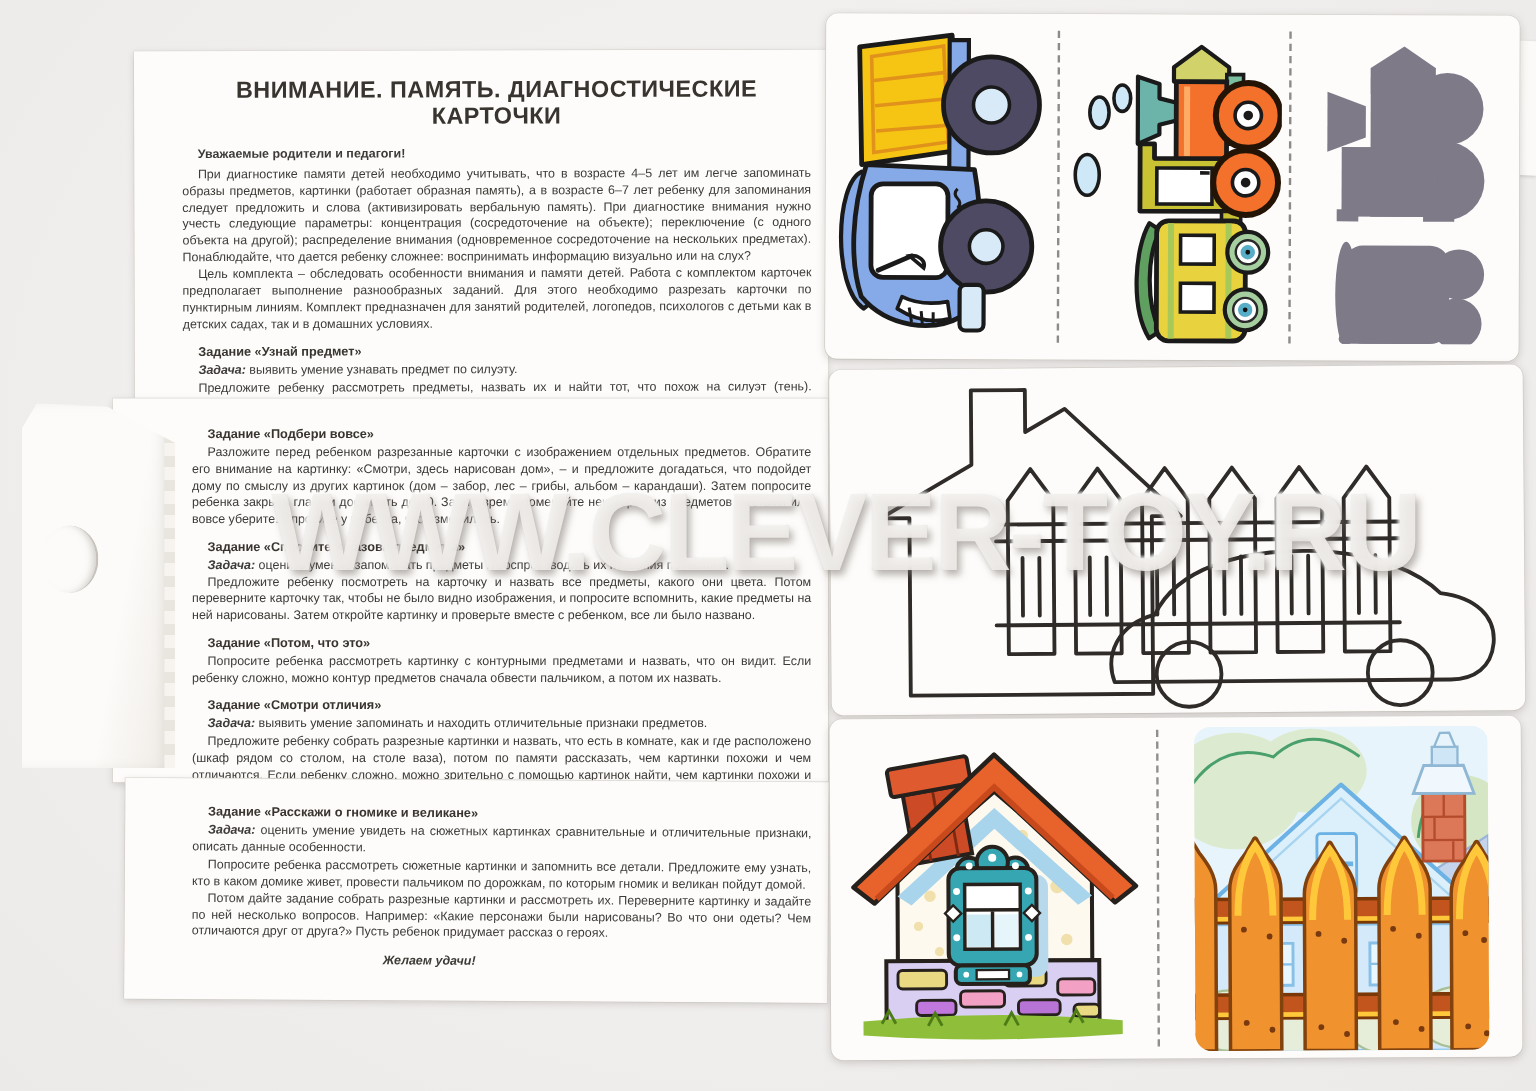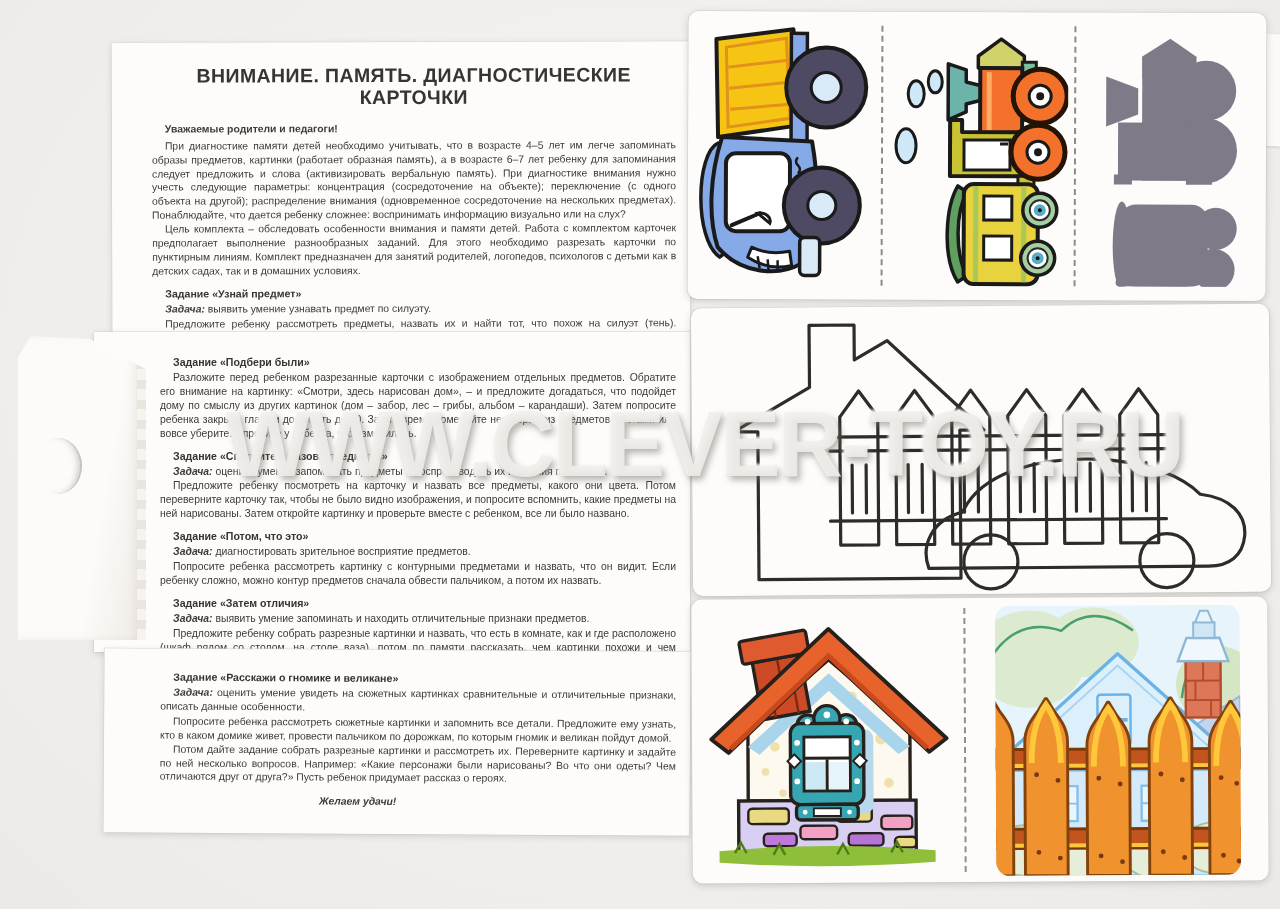--- a/index.html
+++ b/index.html
@@ -78,32 +78,31 @@
     </div>
   </section>
 
   <div class="flap">
     <div class="notch"></div>
     <div class="torn"></div>
   </div>
 
   <section class="sheet s2">
     <div class="inner">
-      <h2>Задание «Подбери были»</h2>
+      <h2>Задание «Подбери вовсе»</h2>
       <p class="ind">Разложите перед ребенком разрезанные карточки с изображением отдельных предметов. Обратите его внимание на картинку: «Смотри, здесь нарисован дом», – и предложите догадаться, что подойдет дому по смыслу из других картинок (дом – забор, лес – грибы, альбом – карандаши). Затем попросите ребенка закрыть глаза и досчитать до 10. За это время поменяйте некоторые из предметов местами или вовсе уберите. Спросите у ребенка, что изменилось.</p>
 
       <h2>Задание «Спросите и назови предметы»</h2>
       <p class="ind task"><i class="lbl">Задача:</i><span> оценить умение запоминать предметы и воспроизводить их названия по памяти.</span></p>
       <p class="ind">Предложите ребенку посмотреть на карточку и назвать все предметы, какого они цвета. Потом переверните карточку так, чтобы не было видно изображения, и попросите вспомнить, какие предметы на ней нарисованы. Затем откройте картинку и проверьте вместе с ребенком, все ли было названо.</p>
 
       <h2>Задание «Потом, что это»</h2>
-      <p class="ind task"><i class="lbl">Задача:</i><span> диагностировать зрительное восприятие предметов.</span></p>
       <p class="ind">Попросите ребенка рассмотреть картинку с контурными предметами и назвать, что он видит. Если ребенку сложно, можно контур предметов сначала обвести пальчиком, а потом их назвать.</p>
 
-      <h2>Задание «Затем отличия»</h2>
+      <h2>Задание «Смотри отличия»</h2>
       <p class="ind task"><i class="lbl">Задача:</i><span> выявить умение запоминать и находить отличительные признаки предметов.</span></p>
       <p class="ind">Предложите ребенку собрать разрезные картинки и назвать, что есть в комнате, как и где расположено (шкаф рядом со столом, на столе ваза), потом по памяти рассказать, чем картинки похожи и чем отличаются. Если ребенку сложно, можно зрительно с помощью картинок найти, чем картинки похожи и чем отличаются.</p>
     </div>
   </section>
 
   <section class="sheet s3">
     <div class="inner">
       <h2>Задание «Расскажи о гномике и великане»</h2>
       <p class="ind task"><i class="lbl">Задача:</i><span> оценить умение увидеть на сюжетных картинках сравнительные и отличительные признаки, описать данные особенности.</span></p>
       <p class="ind">Попросите ребенка рассмотреть сюжетные картинки и запомнить все детали. Предложите ему узнать, кто в каком домике живет, провести пальчиком по дорожкам, по которым гномик и великан пойдут домой.</p>

